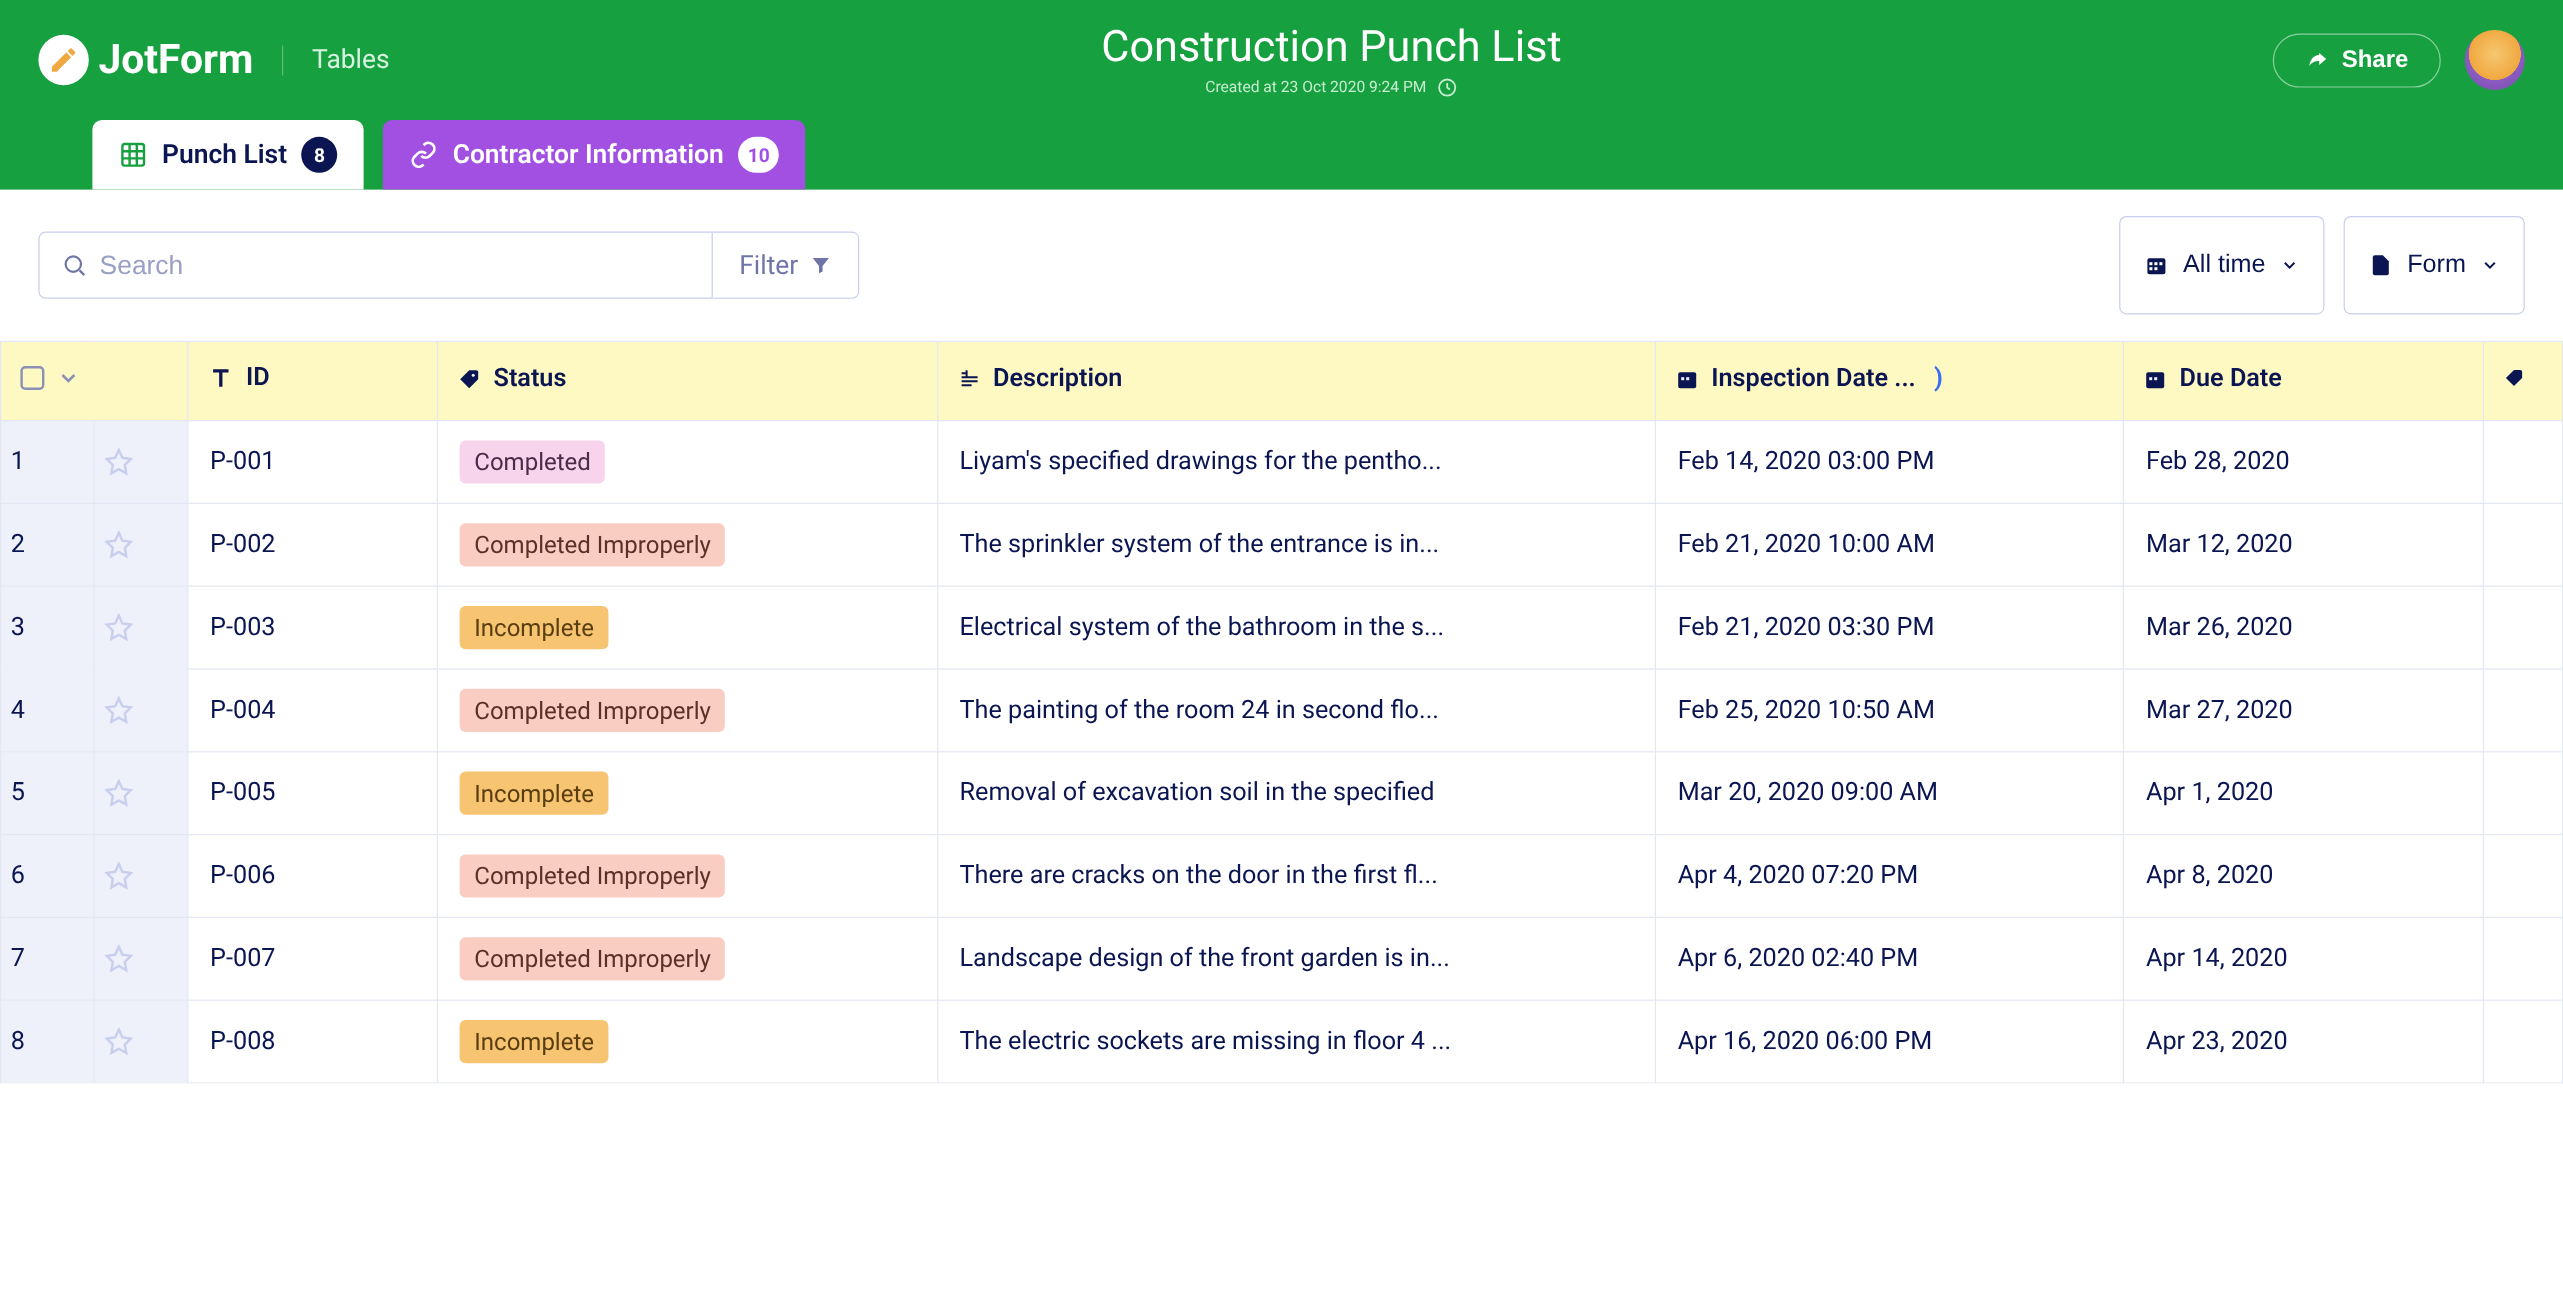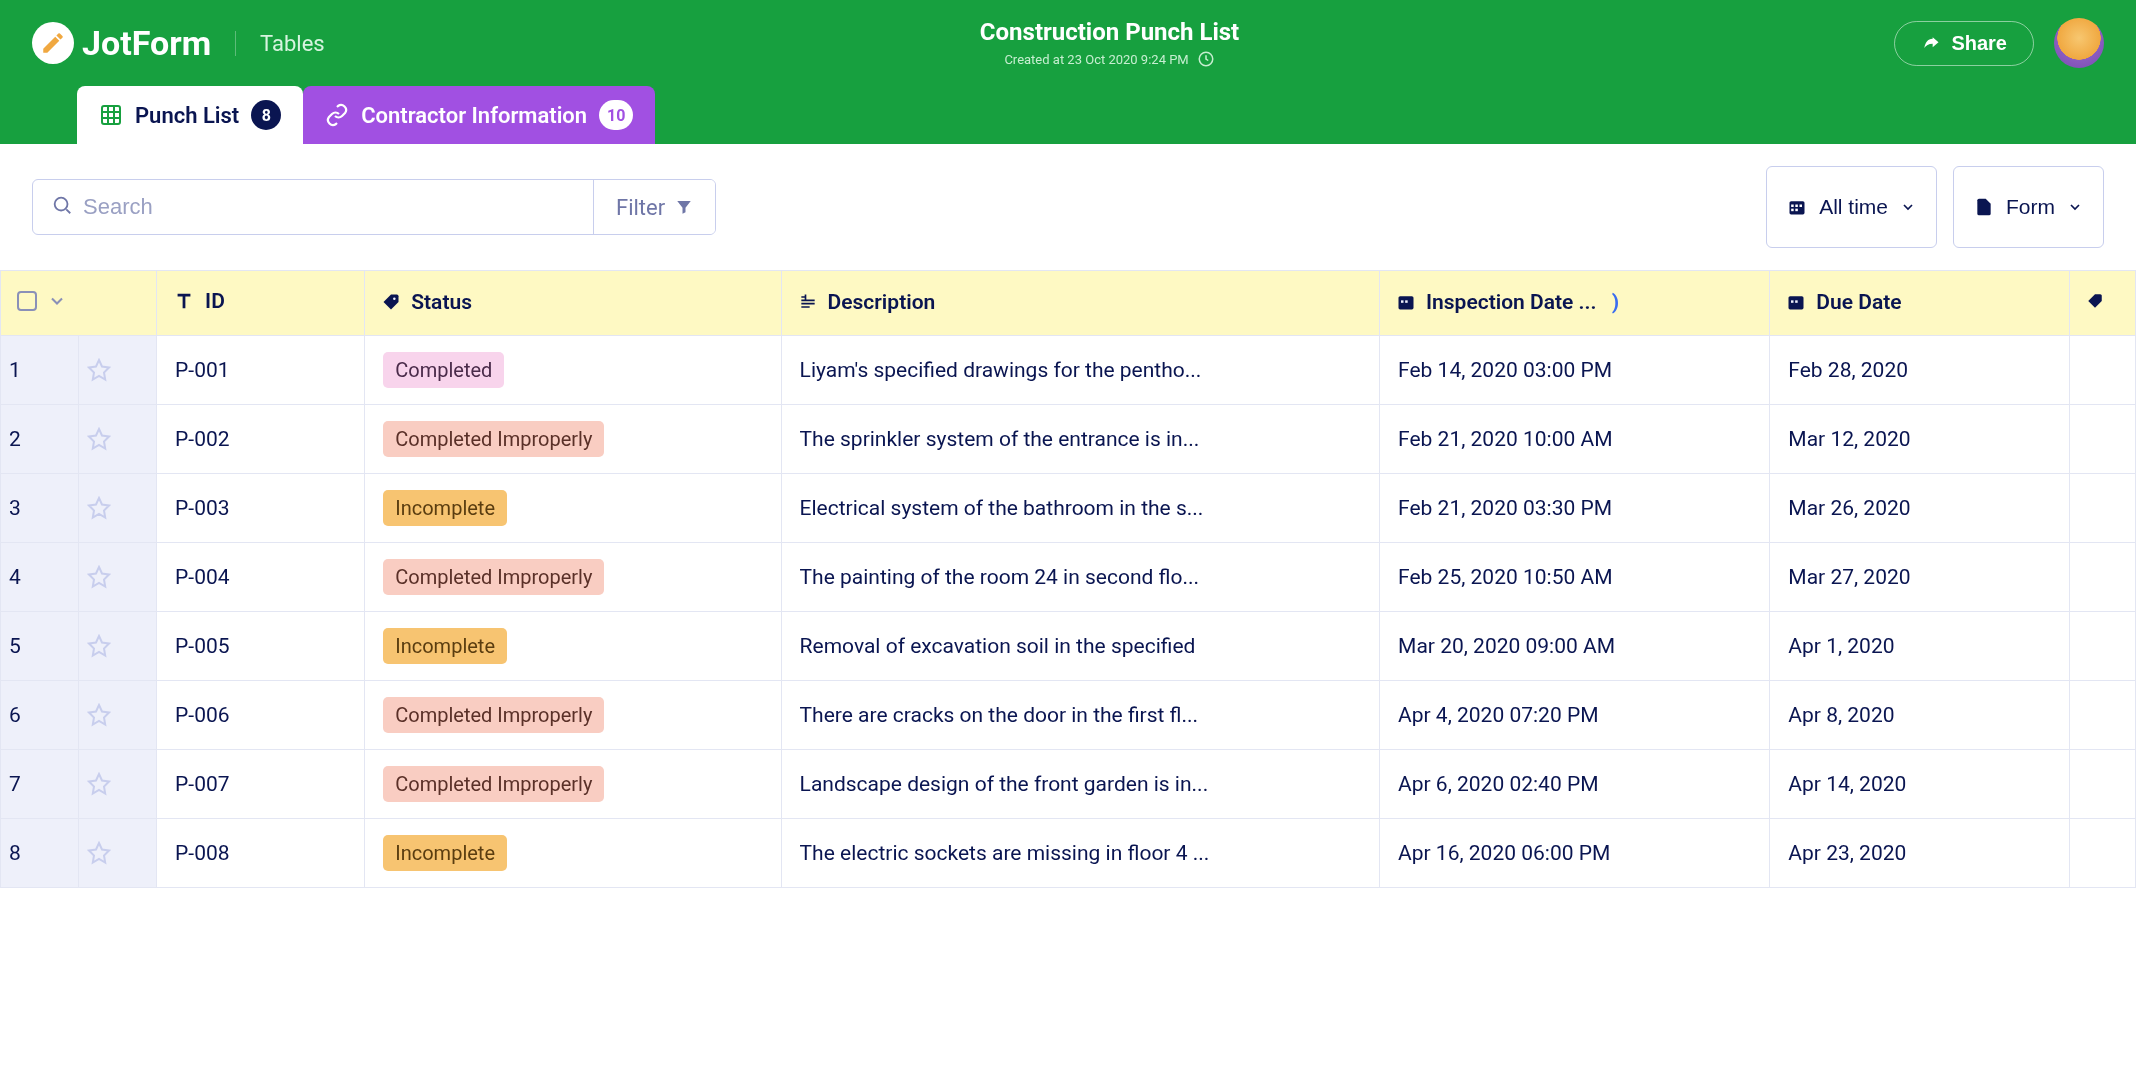--- a/index.html
+++ b/index.html
@@ -5,37 +5,37 @@
 * { margin: 0; padding: 0; box-sizing: border-box; }
 body { font-family: -apple-system, BlinkMacSystemFont, "Segoe UI", Roboto, sans-serif; background: #fff; color: #0a1551; overflow-x: hidden; }
 
 .header { background: #17a03f; color: #fff; padding: 18px 32px 0 32px; }
 .header-top { display: flex; align-items: center; gap: 24px; padding-bottom: 8px; }
 .logo { display: flex; align-items: center; gap: 8px; }
 .logo-icon { width: 42px; height: 42px; background: #fff; border-radius: 50%; display: flex; align-items: center; justify-content: center; }
 .logo-text { font-size: 34px; font-weight: 700; color: #fff; }
 .app-label { font-size: 22px; color: #d7f4e0; border-left: 1px solid rgba(255,255,255,0.3); padding-left: 24px; }
 .header-center { flex: 1; text-align: center; }
-.title { font-size: 24px; font-weight: 700; color: #fff; }
+.title { font-size: 36px; font-weight: 400; color: #fff; }
 .subtitle { font-size: 13px; color: #c6eed0; display: inline-flex; align-items: center; gap: 8px; margin-top: 4px; }
 .header-right { display: flex; align-items: center; gap: 20px; }
 .share-btn { background: transparent; border: 1px solid rgba(255,255,255,0.5); color: #fff; padding: 10px 26px; border-radius: 24px; font-size: 20px; display: inline-flex; align-items: center; gap: 10px; cursor: pointer; font-weight: bold; }
 .avatar { width: 50px; height: 50px; border-radius: 50%; background: radial-gradient(circle at 50% 40%, #f7c770 0%, #f0a840 55%, #8a5cc0 56%, #7a4ab0 100%); }
 
-.tabs { display: flex; gap: 0; padding-top: 10px; padding-left: 45px; }
+.tabs { display: flex; gap: 16px; padding-top: 10px; padding-left: 45px; }
 .tab { display: inline-flex; align-items: center; gap: 12px; padding: 14px 22px; border-radius: 8px 8px 0 0; font-size: 22px; font-weight: 600; cursor: pointer; }
 .tab-active { background: #fff; color: #0a1551; }
 .tab-inactive { background: #a150e2; color: #fff; }
 .tab-badge { display: inline-flex; align-items: center; justify-content: center; min-width: 30px; height: 30px; padding: 0 8px; border-radius: 15px; font-size: 16px; font-weight: 700; }
 .tab-active .tab-badge { background: #0a1551; color: #fff; }
 .tab-inactive .tab-badge { background: #fff; color: #a150e2; }
 
 .toolbar { display: flex; align-items: center; gap: 16px; padding: 22px 32px; }
 .search-wrap { display: flex; border: 1px solid #c8ceed; border-radius: 6px; overflow: hidden; }
-.search-input { display: flex; gap: 10px; padding: 14px 18px; width: 560px; }
+.search-input { display: flex; align-items: center; gap: 10px; padding: 14px 18px; width: 560px; }
 .search-input input { border: none; outline: none; font-size: 22px; width: 100%; color: #6f76a7; }
 .search-input input::placeholder { color: #9aa0c3; }
 .filter-btn { border-left: 1px solid #c8ceed; padding: 14px 22px; font-size: 22px; color: #6f76a7; display: inline-flex; align-items: center; gap: 10px; cursor: pointer; background: #fff; }
 .spacer { flex: 1; }
 .pill-btn { border: 1px solid #c8ceed; background: #fff; padding: 28px 20px; border-radius: 6px; font-size: 21px; color: #0a1551; display: inline-flex; align-items: center; gap: 12px; cursor: pointer; }
 
 .table { width: 100%; border-collapse: collapse; }
 .table th, .table td { border: 1px solid #e3e6f3; text-align: left; font-size: 21px; }
 .table thead th { background: #fef9c3; padding: 18px 16px; font-weight: 600; color: #0a1551; }
 .th-inner { display: inline-flex; align-items: center; gap: 10px; }

